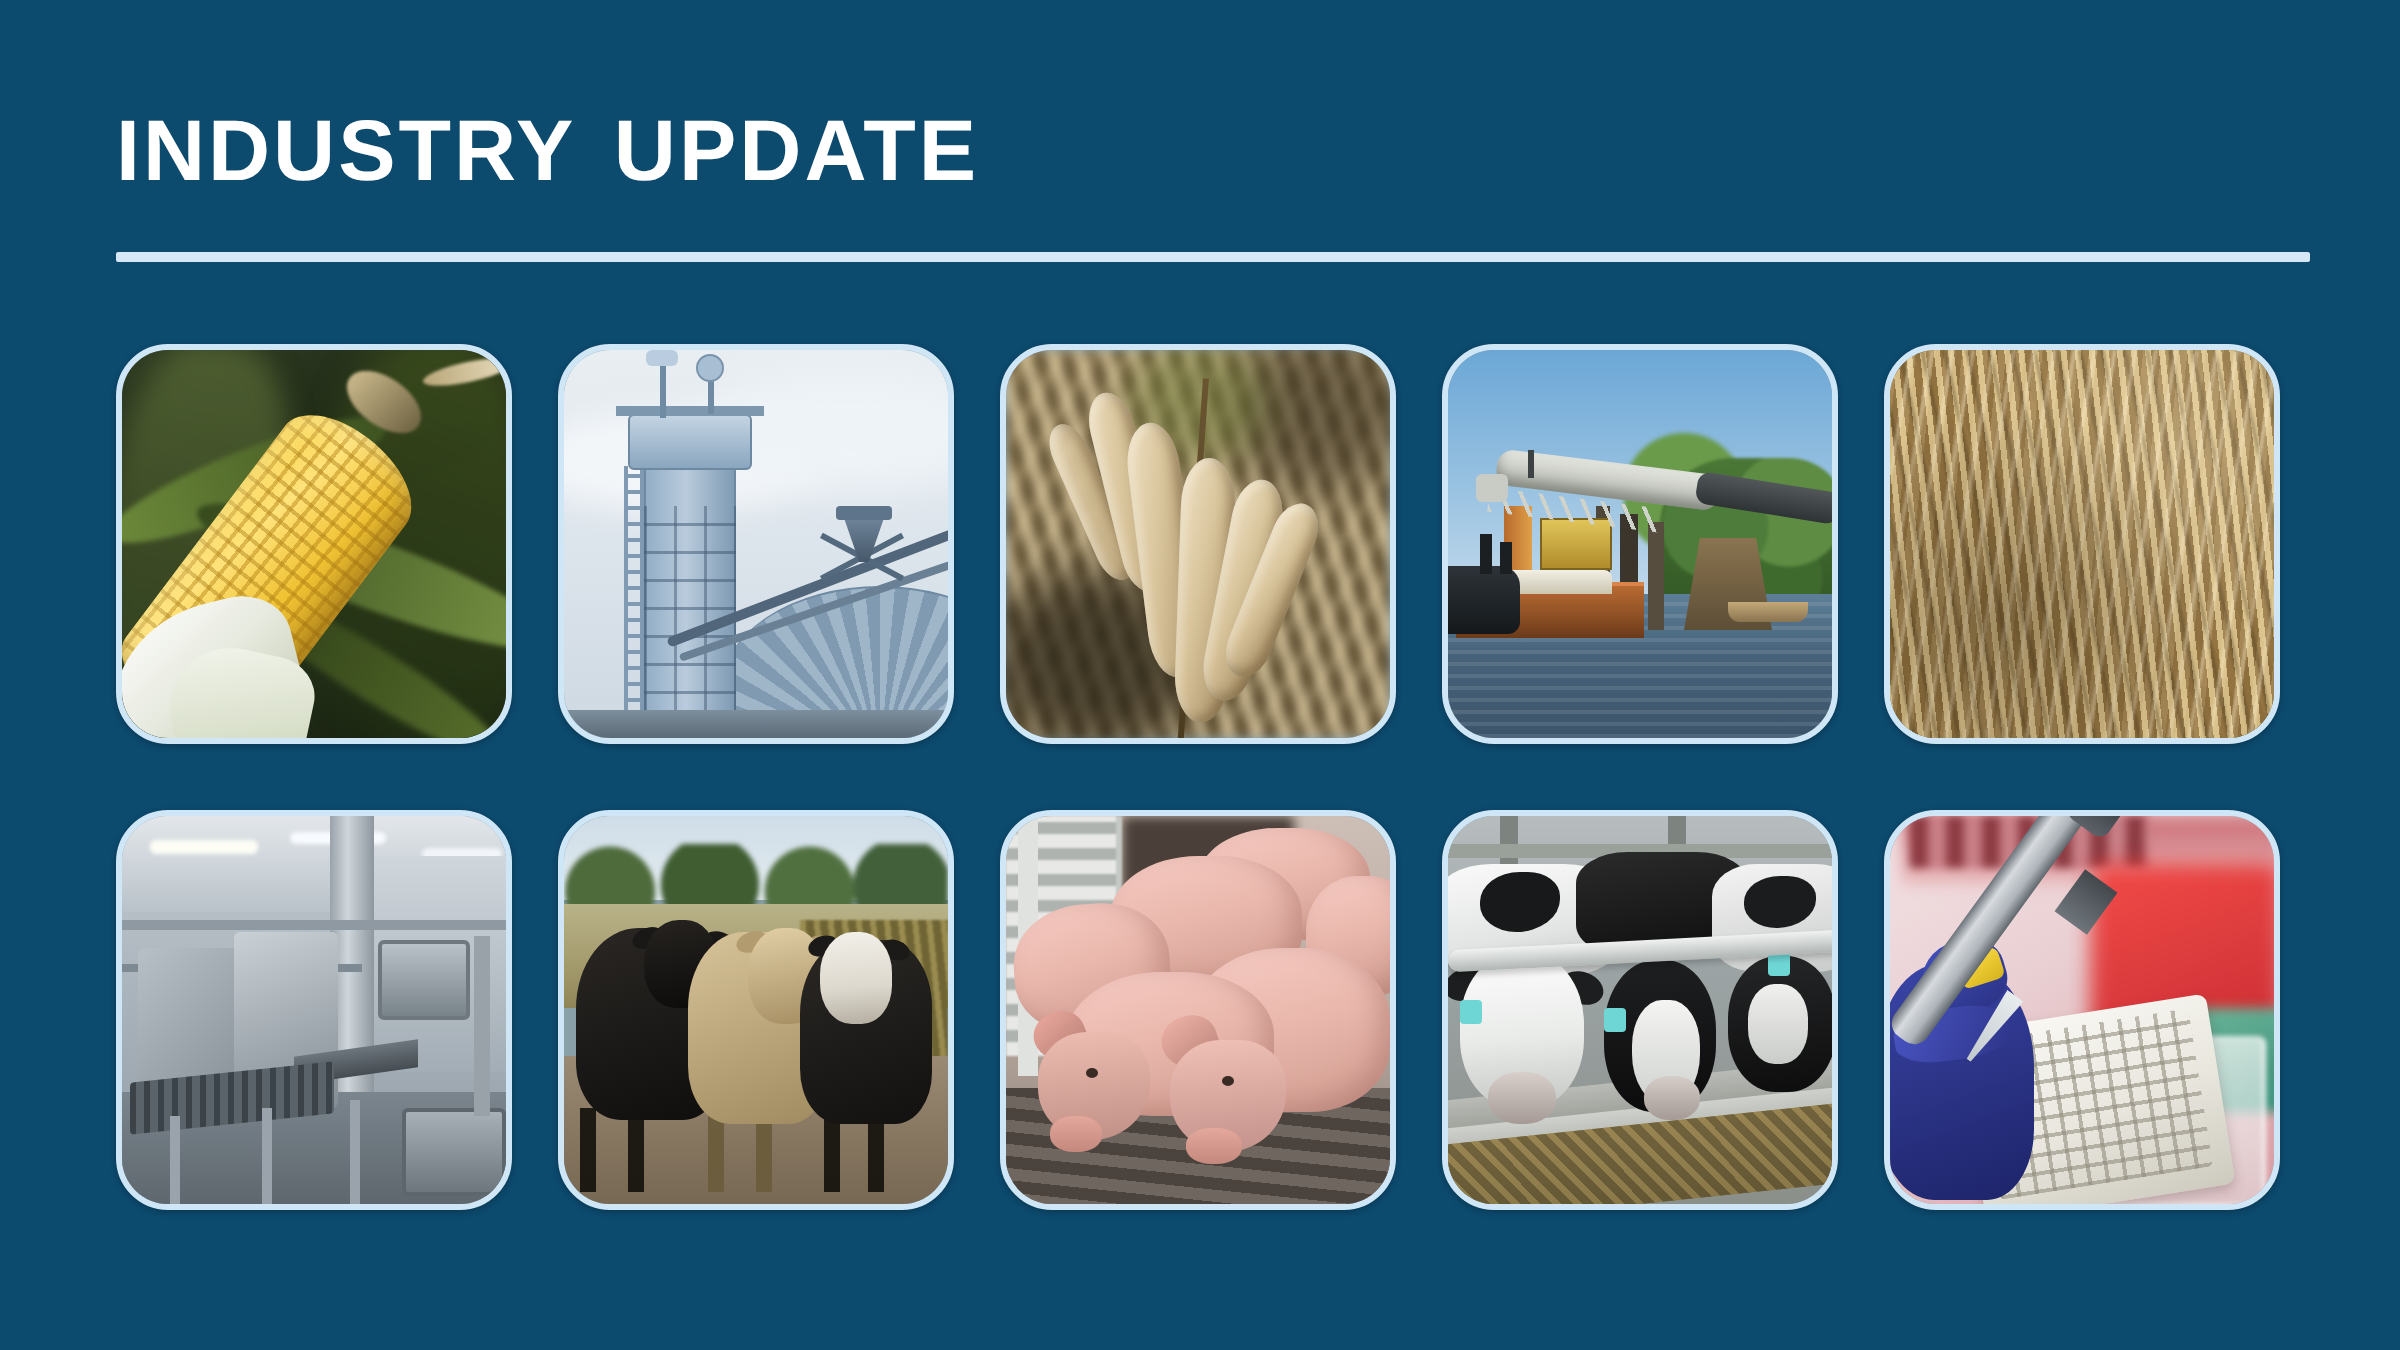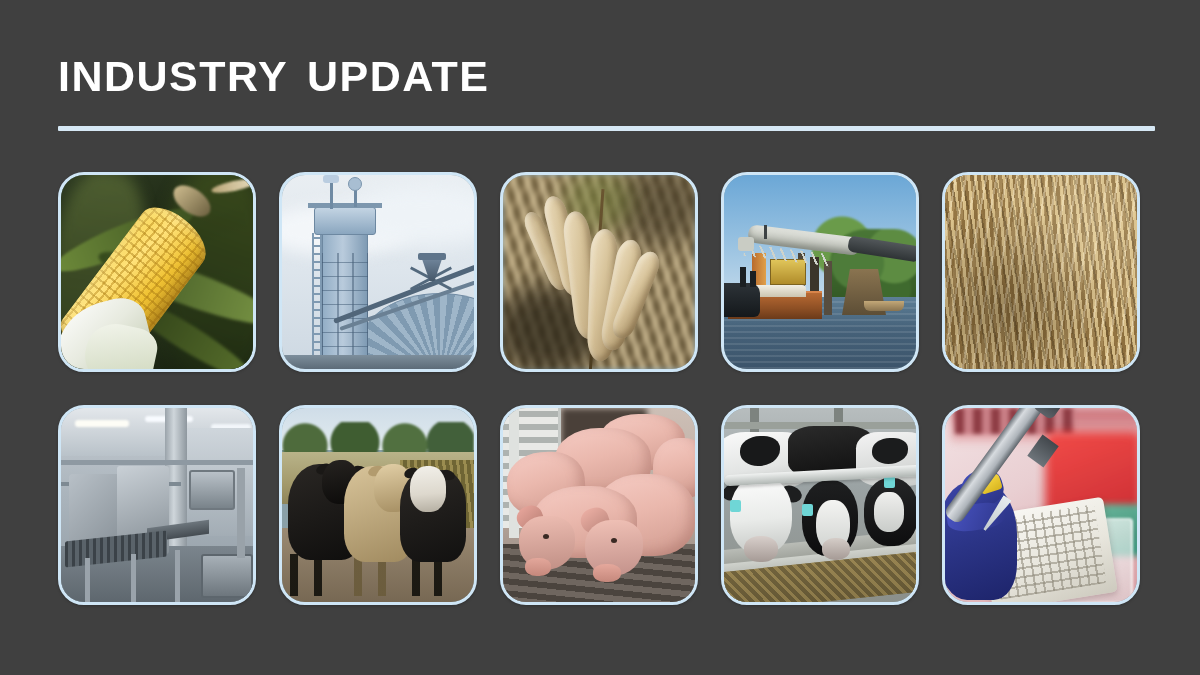--- a/index.html
+++ b/index.html
@@ -5,21 +5,21 @@
   * { box-sizing: border-box; margin: 0; padding: 0; }
   html, body {
     width: 1200px; height: 675px;
     overflow: hidden;
     font-family: "Liberation Sans", sans-serif;
   }
   body { background: #0887ce; position: relative; }
 
   .slide {
     position: absolute; inset: 0;
-    background: #404040;
+    background: #0c4a6e;
   }
 
   
   .title-block {
     position: absolute;
     left: 58px; top: 36px;
     width: 1100px; height: 80px;
   }
   .slide-title {
     color: #ffffff;

